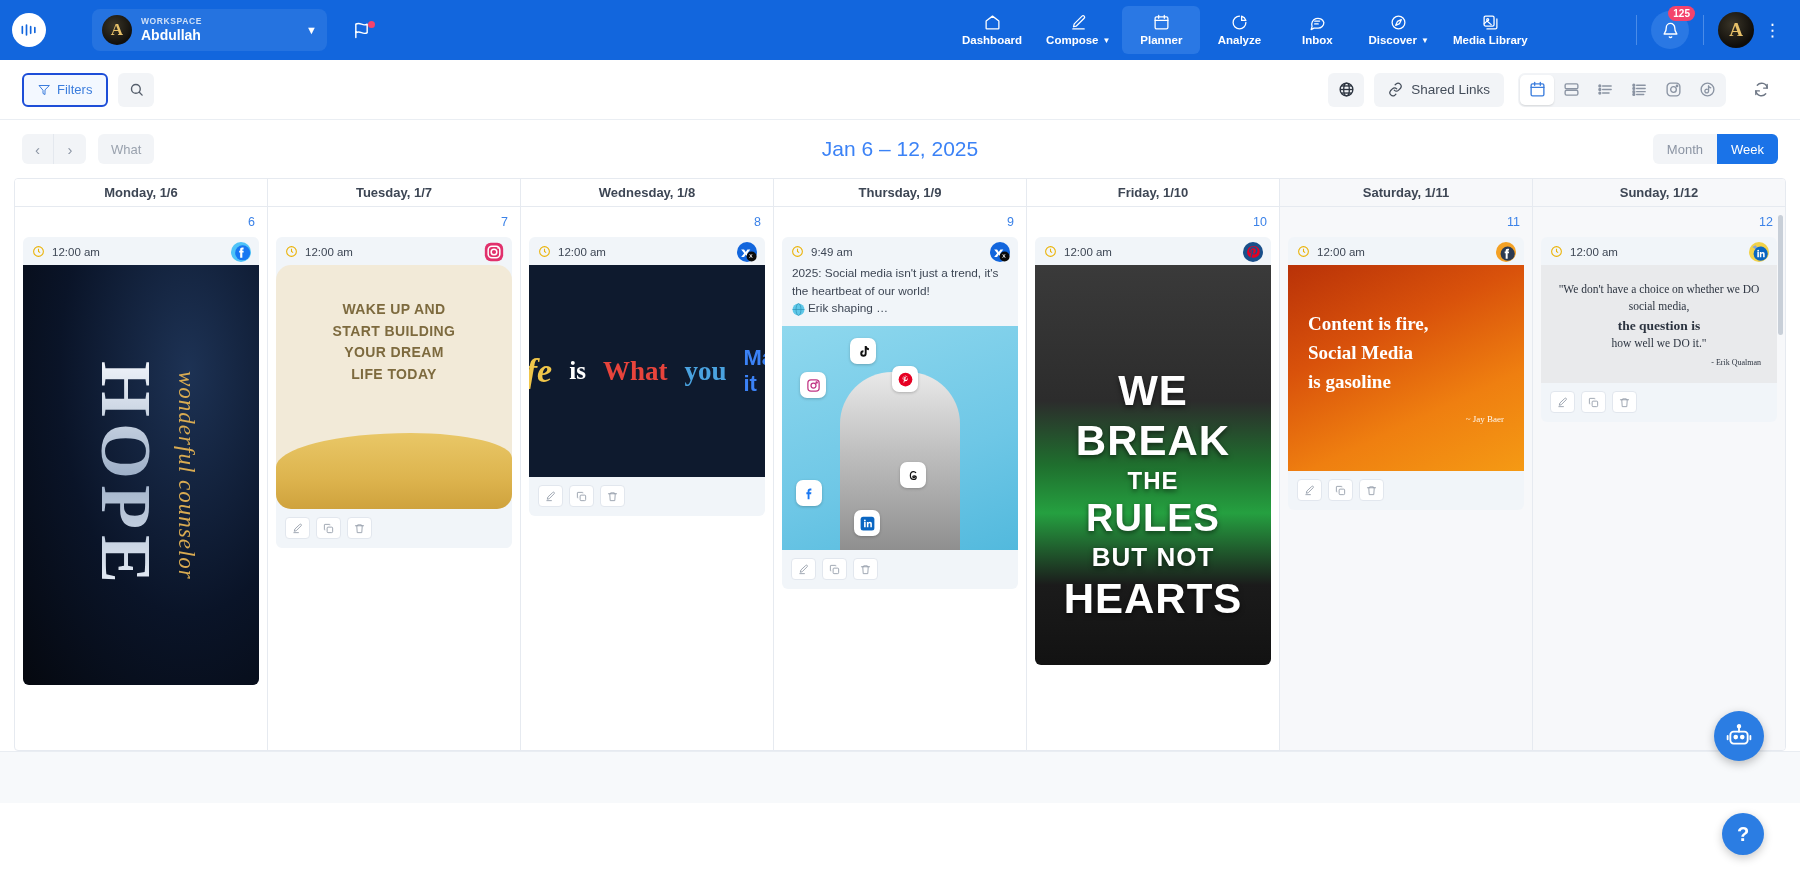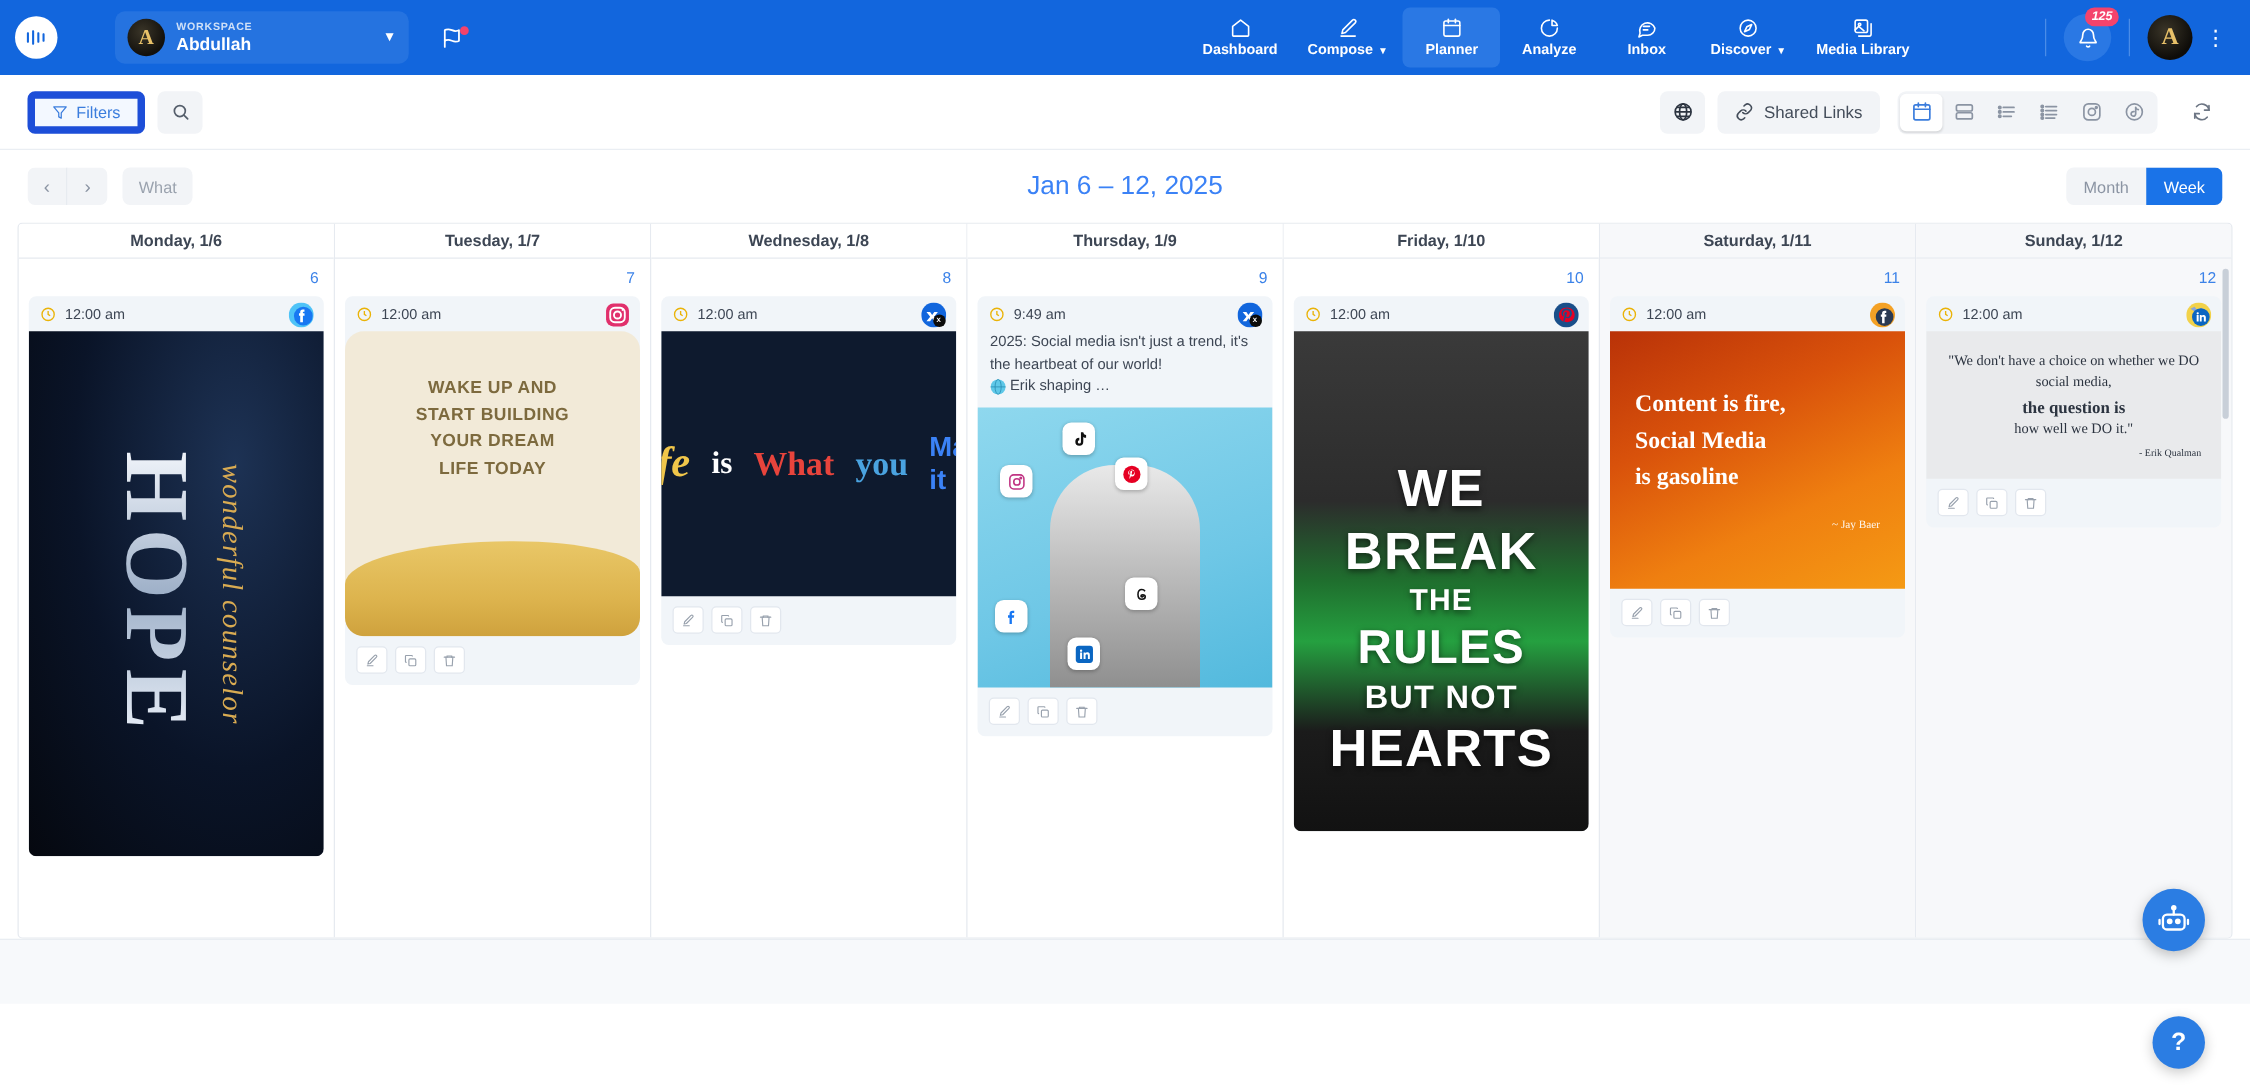--- a/index.html
+++ b/index.html
@@ -65,21 +65,21 @@
   .nav-caret { font-size: 8px; }
 
   .nav-right {
     position: absolute; right: 12px; top: 0; height: 60px;
     display: flex; align-items: center; gap: 4px;
   }
   .nav-div { width: 1px; height: 30px; background: #4a8ce8; margin: 0 10px; }
   .bell-wrap {
     position: relative; width: 38px; height: 38px; border-radius: 50%;
     background: #2a78e4; display: flex; align-items: center;
-    justify-content: center; cursor: pointer; color: #ffffff; font-style: italic;
+    justify-content: center; cursor: pointer; color: #ffffff;
   }
   .bell-wrap svg { width: 17px; height: 17px; }
   .bell-badge {
     position: absolute; top: -5px; right: -6px; background: #f4436c;
     color: #ffffff; font-size: 10px; font-weight: bold;
     padding: 1px 5px; border-radius: 9px; line-height: 1.3;
   }
   .user-avatar {
     width: 36px; height: 36px; border-radius: 50%;
     background: radial-gradient(circle at 40% 35%, #3a3528 0%, #0e0c09 70%);
@@ -88,21 +88,21 @@
     font-family: "Liberation Serif", serif;
   }
   .kebab { color: #ffffff; font-size: 17px; padding: 0 6px; cursor: pointer; letter-spacing: 1px; }
 
   
   .toolbar {
     height: 60px; background: #ffffff; border-bottom: 1px solid #eaeef3;
     display: flex; align-items: center; padding: 0 22px; gap: 10px;
   }
   .filters-btn {
-    height: 34px; padding: 0 14px; border: 6px solid #1d4ed8;
+    height: 34px; padding: 0 14px; border: 2px solid #1d4ed8;
     background: #f3f8ff; border-radius: 6px; color: #3b7ddd;
     font-size: 13px; display: flex; align-items: center; gap: 7px;
     cursor: pointer; font-weight: 500;
   }
   .filters-btn svg { width: 12px; height: 12px; }
   .search-btn {
     width: 36px; height: 34px; background: #f2f4f7; border-radius: 6px;
     display: flex; align-items: center; justify-content: center;
     cursor: pointer; color: #555e6b;
   }

